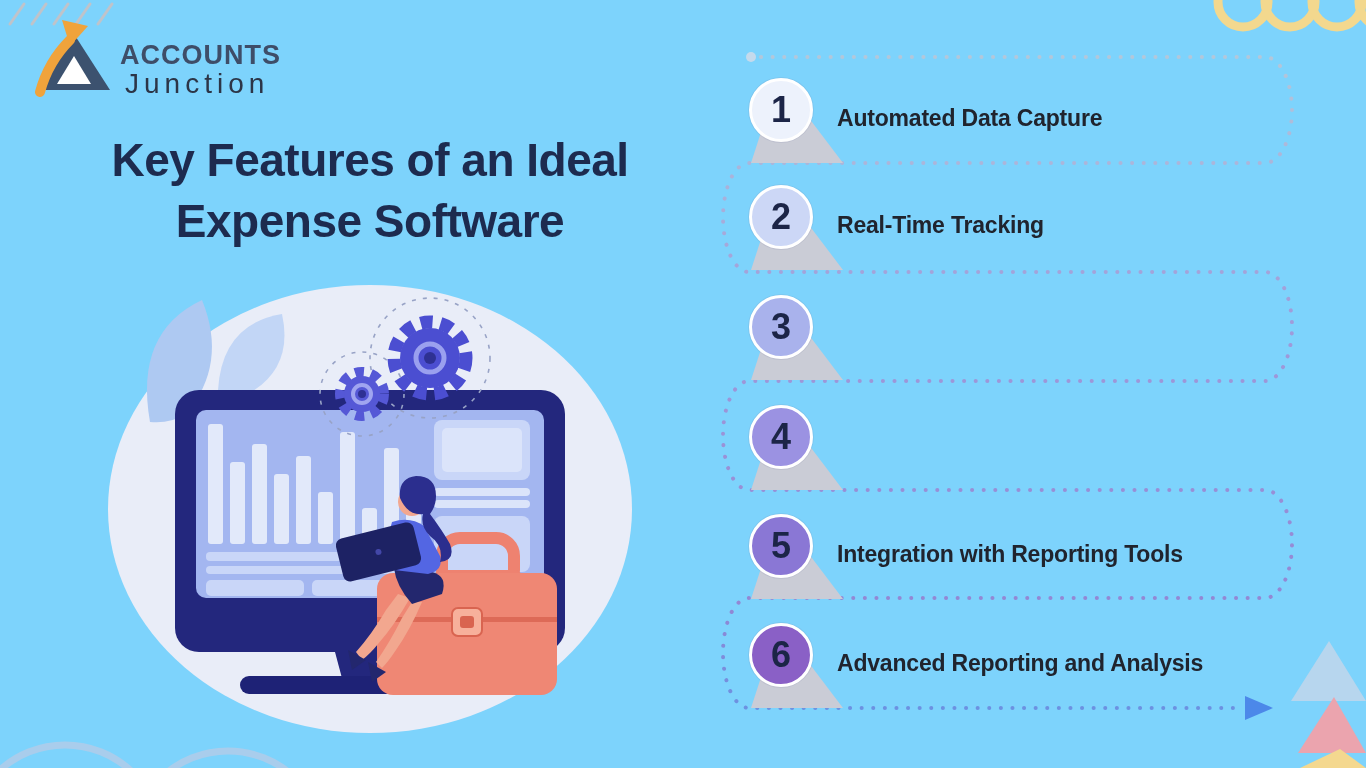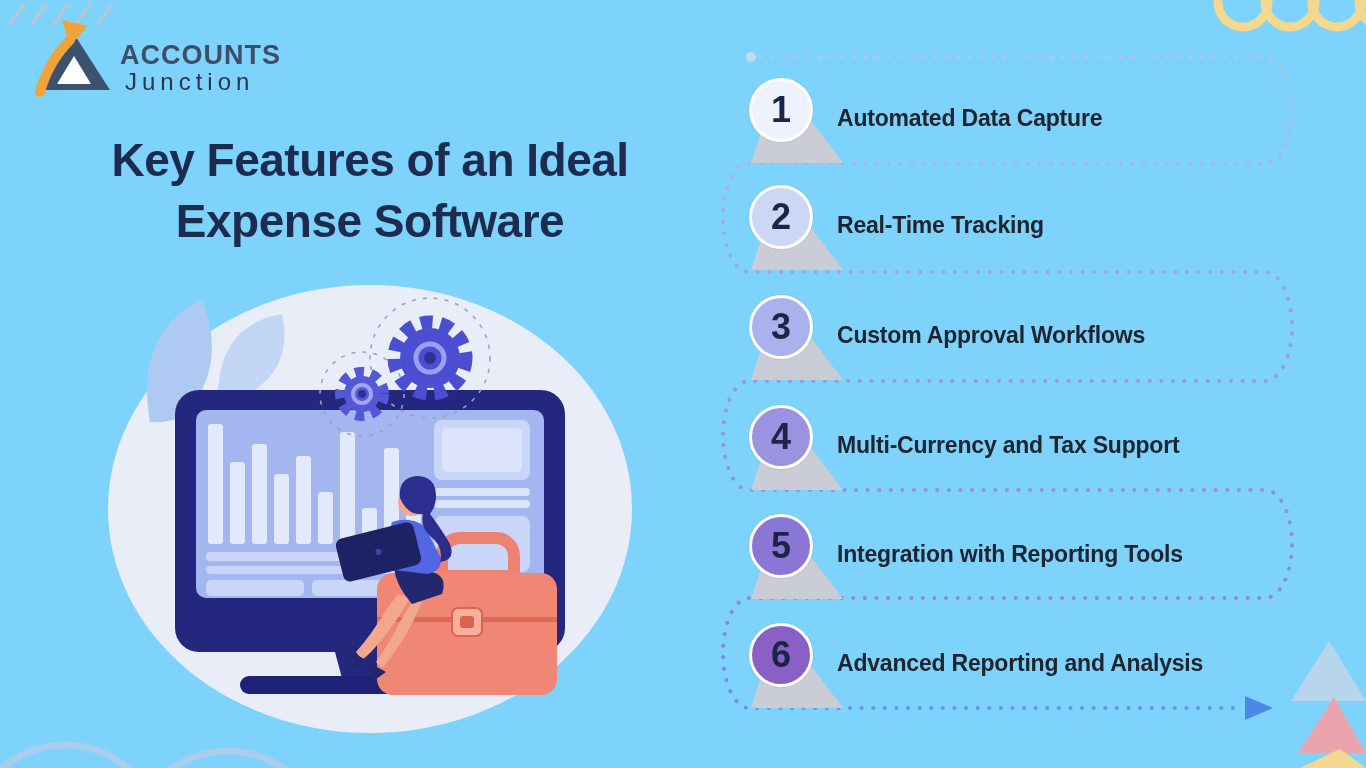--- a/index.html
+++ b/index.html
@@ -2,21 +2,21 @@
 <html><head>
 <meta charset="utf-8">
 <style>
   html,body{margin:0;padding:0;background:#fff;}
   .canvas{position:relative;width:1366px;height:768px;background:#7dd3fc;overflow:hidden;
           font-family:"Liberation Sans",sans-serif;}
   .abs{position:absolute;}
   
   .brand-top{position:absolute;left:120px;top:40px;font-size:27px;font-weight:700;
              color:#3e4d68;letter-spacing:1px;}
-  .brand-bottom{position:absolute;left:125px;top:68px;font-size:24px;font-weight:500;
+  .brand-bottom{position:absolute;left:125px;top:68px;font-size:28px;font-weight:500;
              color:#2c3547;letter-spacing:5px;}
   
   .title{position:absolute;left:40px;top:130px;width:660px;text-align:center;
          font-size:46px;line-height:61px;font-weight:700;color:#1d2b4f;letter-spacing:-0.5px;}
   
   .features{position:absolute;left:715px;top:45px;width:640px;height:700px;}
   .feature-item{position:absolute;left:0;width:584px;height:104px;display:flex;align-items:center;}
   .shadow-tri{position:absolute;left:36px;top:20px;width:92px;height:85px;background:#caccd6;
               clip-path:polygon(30% 0,100% 100%,0 100%);}
   .num-circle{position:relative;width:58px;height:58px;margin-left:34px;border-radius:50%;
@@ -172,26 +172,24 @@
       <div class="feature-label">Automated Data Capture</div>
     </div>
     <div class="feature-item i2">
       <div class="shadow-tri"></div>
       <div class="num-circle" style="background: rgb(204, 215, 246);">2</div>
       <div class="feature-label">Real-Time Tracking</div>
     </div>
     <div class="feature-item i3">
       <div class="shadow-tri"></div>
       <div class="num-circle" style="background: rgb(169, 178, 236);">3</div>
-      <div class="feature-label">Custom Approval Workflows</div>
     </div>
     <div class="feature-item i4">
       <div class="shadow-tri"></div>
       <div class="num-circle" style="background: rgb(155, 146, 226);">4</div>
-      <div class="feature-label">Multi-Currency and Tax Support</div>
     </div>
     <div class="feature-item i5">
       <div class="shadow-tri"></div>
       <div class="num-circle" style="background: rgb(138, 119, 213);">5</div>
       <div class="feature-label">Integration with Reporting Tools</div>
     </div>
     <div class="feature-item i6">
       <div class="shadow-tri"></div>
       <div class="num-circle" style="background: rgb(138, 96, 198);">6</div>
       <div class="feature-label">Advanced Reporting and Analysis</div>

